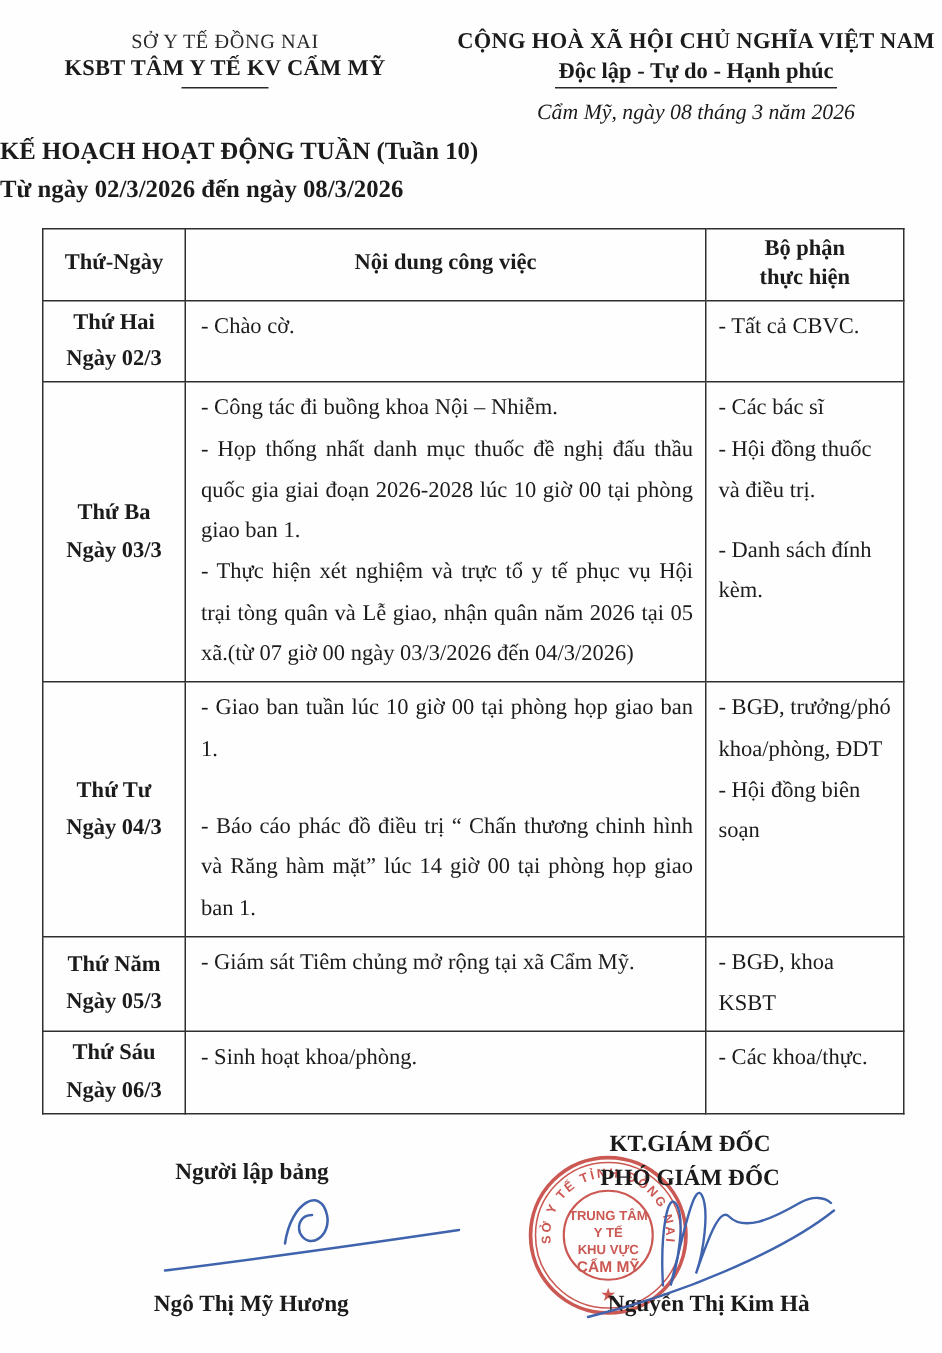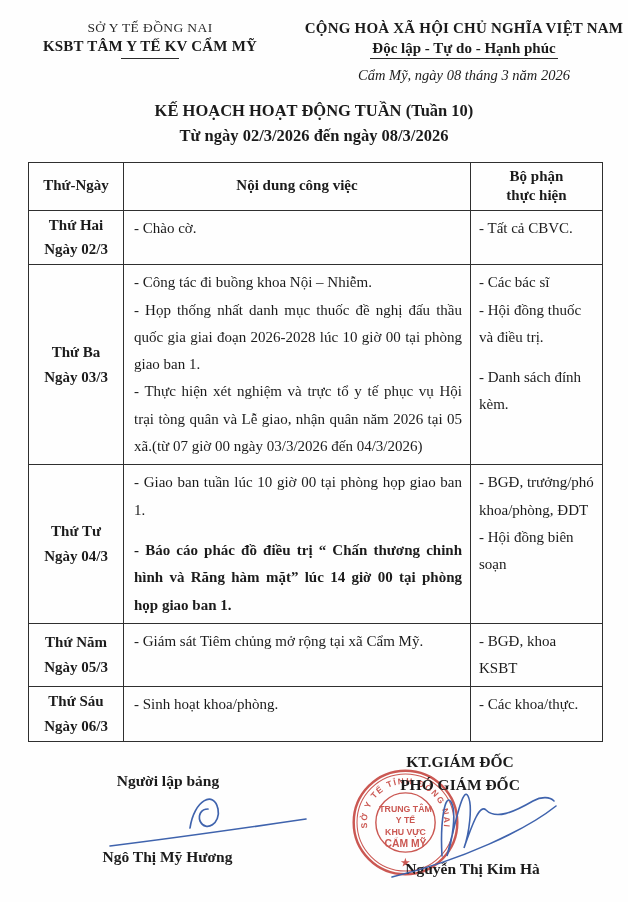--- a/index.html
+++ b/index.html
@@ -13,39 +13,39 @@
   .hleft  { width:300px; text-align:center; }
   .hleft .l1 { font-size:13.5px; letter-spacing:.4px; color:#2a2a2a; }
   .hleft .l2 { font-size:15px; font-weight:bold; margin-top:2px; letter-spacing:.2px; }
   .hleft .rule { width:58px; border-top:1.6px solid #2a2a2a; margin:3px auto 0; }
   .hright { flex:1; text-align:center; }
   .hright .l1 { font-size:15px; font-weight:bold; letter-spacing:.2px; }
   .hright .l2 { font-size:15px; font-weight:bold; margin-top:3px; }
   .hright .l2 span { border-bottom:1.6px solid #2a2a2a; padding:0 2px 2px; }
   .hright .date { font-size:14.5px; font-style:italic; margin-top:10px; }
   
-  .doc-title { text-align:center; margin-top:15px; font-weight:bold; font-size:16.5px; line-height:1.5; }
+  .doc-title { text-align:left; margin-top:5px; font-weight:bold; font-size:16.5px; line-height:1.5; }
   
   table.schedule { border-collapse:collapse; table-layout:fixed; width:574px; margin:13px 0 0 28px; }
   .schedule th, .schedule td { border:1.7px solid #2f2f2f; }
   .schedule th { font-size:15px; font-weight:bold; line-height:1.3; padding:4px 2px; }
   .schedule thead tr { height:38px; }
   .cell-day  { text-align:center; vertical-align:middle; font-weight:bold; font-size:15px; line-height:1.66; padding:2px; }
   .cell-tasks{ vertical-align:top; text-align:justify; font-size:15px; line-height:1.82; padding:4px 8px 4px 10px; }
   .cell-depts{ vertical-align:top; font-size:15px; line-height:1.82; padding:4px 4px 4px 8px; }
   .cell-tasks p, .cell-depts p { margin:0; }
   .row-mon { height:45px; } .row-tue { height:172px; } .row-wed { height:90px; }
   .row-thu { height:49px; }  .row-fri { height:46px;margin-top:28px; }
   .row-tue .cell-depts p:nth-child(3) { margin-top:13px; }
-  .row-wed .cell-tasks p:nth-child(2) { margin-top:13px;font-weight:bold; }
+  .row-wed .cell-tasks p:nth-child(2) { margin-top:24px; }
   
   .sign-area { position:relative; height:270px; margin-top:0; }
   .sig-title, .sig-name { position:absolute; text-align:center; font-weight:bold; font-size:15.5px; }
   .sig-left-title  { left:88px;  top:30px;  width:160px; }
-  .sig-left-name   { left:60px;  top:106px; width:215px; }
+  .sig-left-name   { left:60px;  top:118px; width:215px; }
   .sig-right-title { left:355px; top:8px;   width:210px; line-height:1.5; z-index:3; }
   .sig-right-name  { left:375px; top:118px; width:195px; z-index:3; }
   .stamp { position:absolute; left:349px; top:24px; width:113px; height:113px; opacity:.88; z-index:1; }
   .sig-svg { position:absolute; z-index:4; }
   .sig-svg.left  { left:100px; top:42px; }
   .sig-svg.right { left:390px; top:34px; }
 </style>
 </head>
 <body>
 

